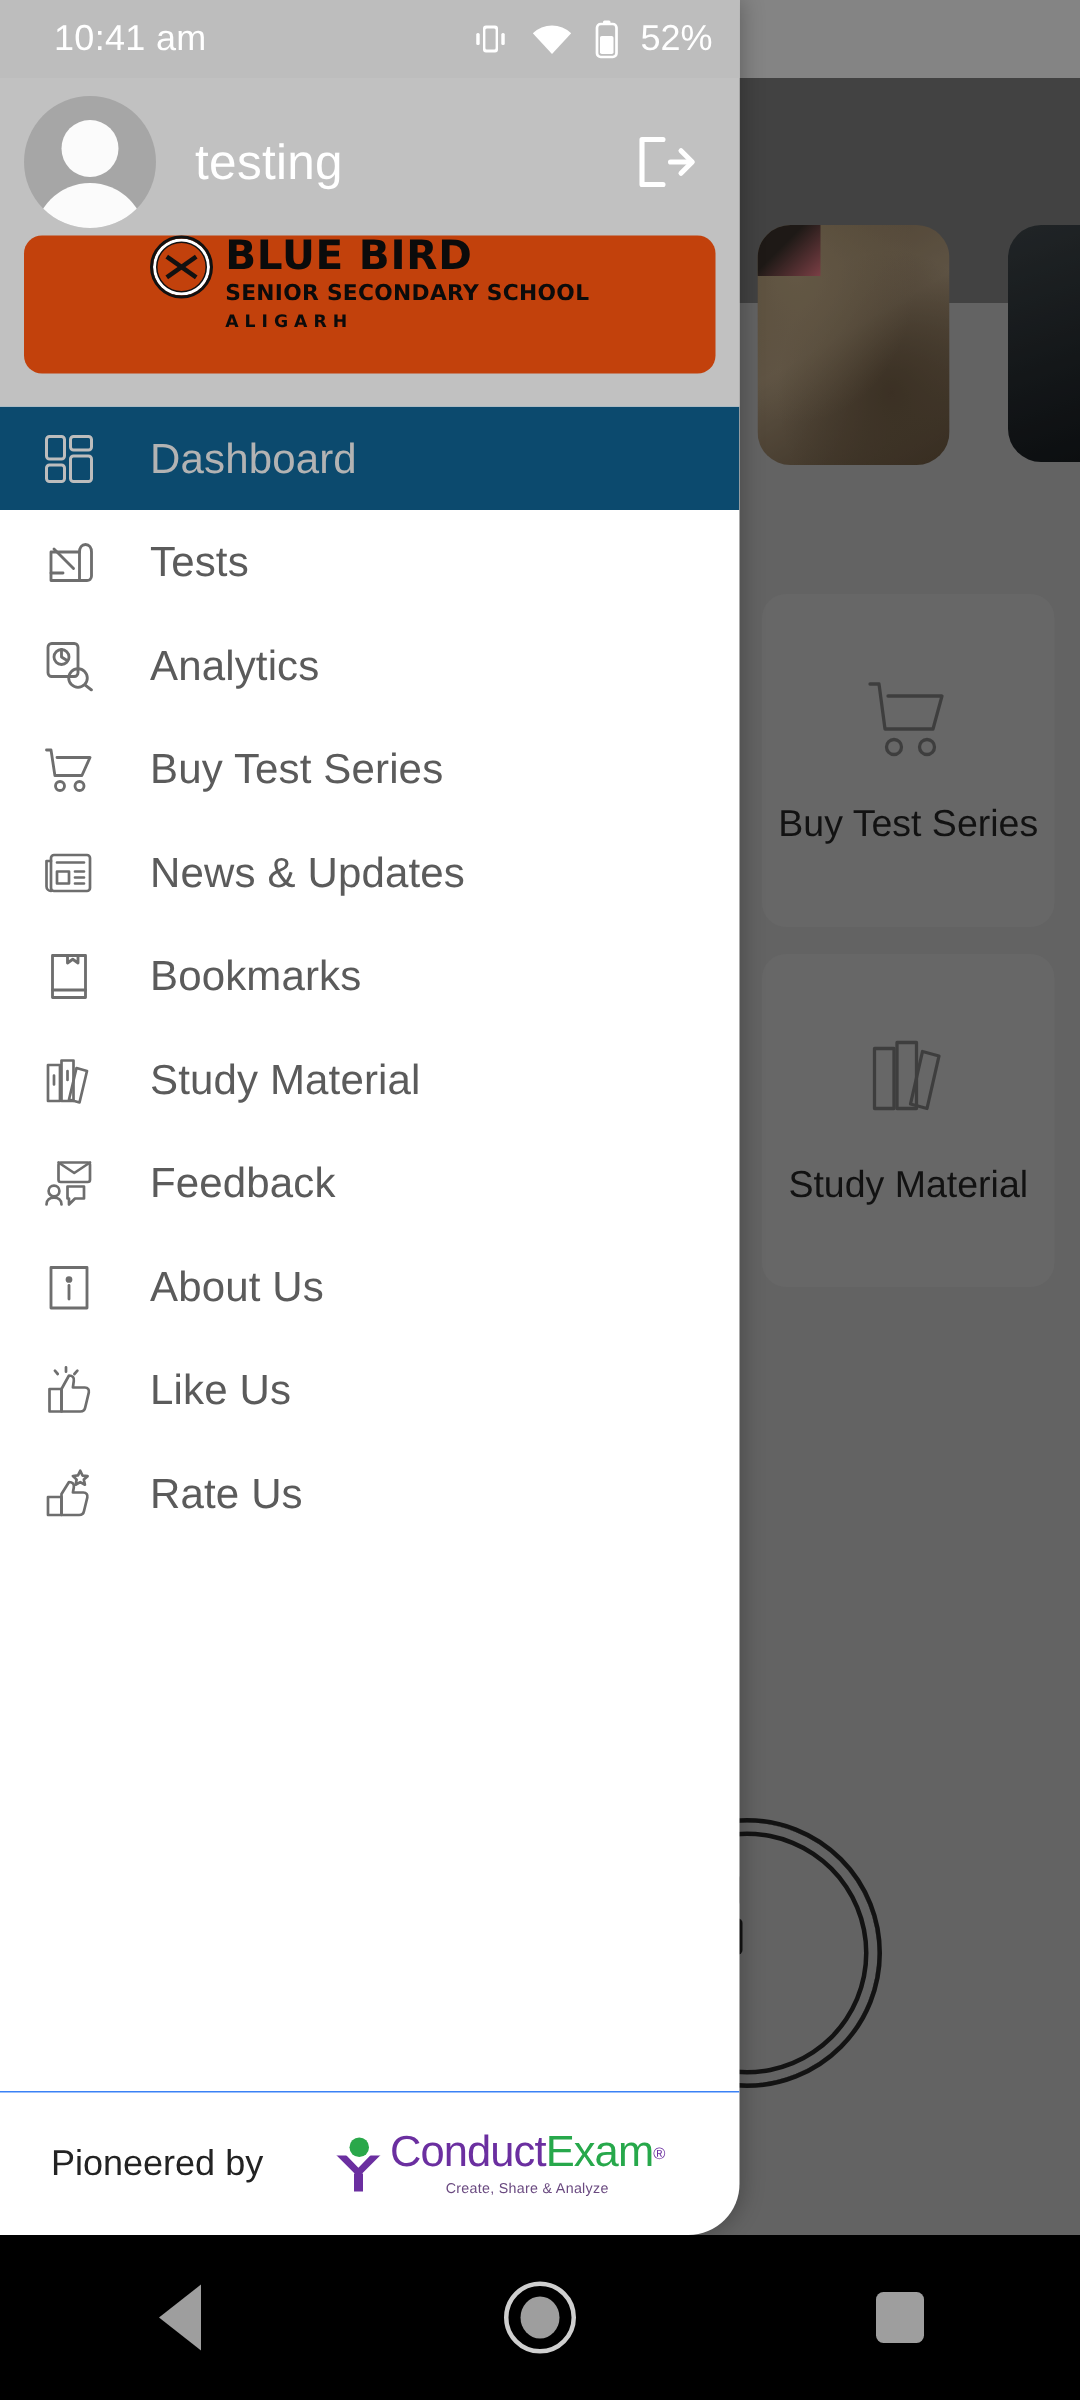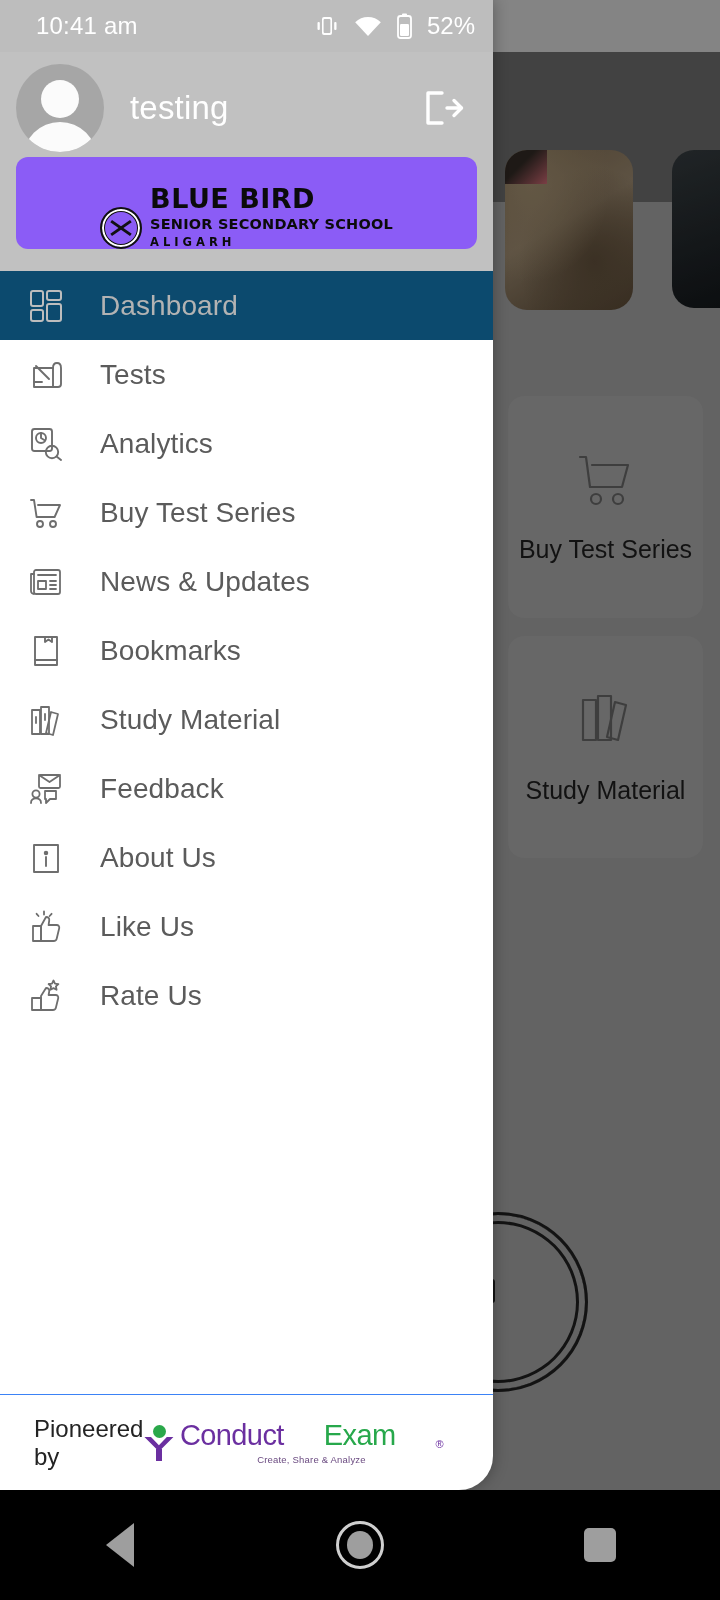--- a/index.html
+++ b/index.html
@@ -129,22 +129,22 @@
     font-size:33px; letter-spacing:.2px;
   }
   #logout-button {
     margin-left:auto; width:48px; height:48px;
     display:flex; align-items:center; justify-content:center;
   }
 
   
   #school-card {
     margin:0 16px; height:92px;
-    background:#8b5cf6; border-radius:12px;
-    display:flex; align-items:flex-end; justify-content:center;
+    background:#c2410c; border-radius:12px;
+    display:flex; align-items:flex-start; justify-content:center;
     gap:8px;
   }
   .seal {
     width:42px; height:42px; border-radius:50%;
     border:2px solid #111; position:relative; flex:none;
     box-shadow: inset 0 0 0 2px #fff, inset 0 0 0 3px #111;
   }
   .seal::before {
     content:""; position:absolute; left:50%; top:50%;
     transform:translate(-50%,-50%) rotate(35deg);
@@ -215,21 +215,21 @@
     background:#6b2fa0;
     clip-path:polygon(0 0,22% 0,50% 58%,78% 0,100% 0,50% 100%);
   }
   .brand-mark .stem {
     position:absolute; left:12px; top:24px; width:6px; height:12px;
     background:#6b2fa0;
   }
   .brand-text { display:flex; flex-direction:column; line-height:1; }
   .brand-wordmark {
     font-size:29px; letter-spacing:-.6px;
-    display:flex; align-items:flex-end;gap:40px;
+    display:flex; align-items:center;
   }
   .bw-conduct { color:#6b2fa0; }
   .bw-exam { color:#27a84b; }
   .bw-reg { font-size:11px; color:#6b2fa0; margin-top:2px; }
   .brand-tagline {
     font-size:9.5px; color:#6a4a80; margin-top:5px; letter-spacing:.2px;
     text-align:center;
   }
 
   

